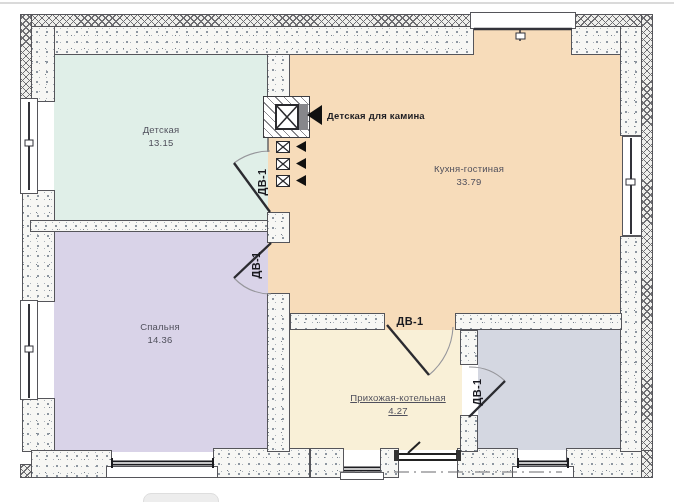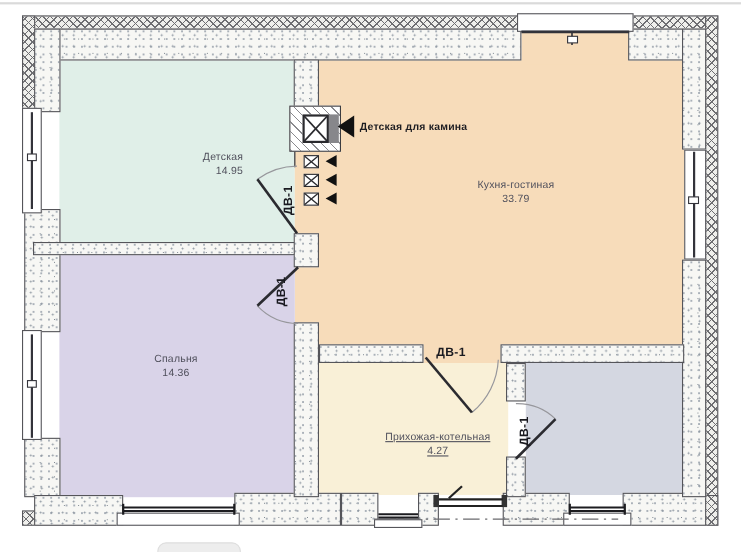--- a/index.html
+++ b/index.html
@@ -160,23 +160,23 @@
     <g>
       <path d="M453 327 A66 66 0 0 1 429 375" stroke="#97979c" stroke-width="1.1" fill="none"></path>
       <line x1="387" y1="325" x2="429" y2="375" stroke="#2b2b30" stroke-width="2.4"></line>
     </g>
     <g>
       <path d="M469 367 A50 50 0 0 1 505 381" stroke="#97979c" stroke-width="1.1" fill="none"></path>
       <line x1="469" y1="417" x2="505" y2="381" stroke="#2b2b30" stroke-width="2.4"></line>
     </g>
   </svg>
 
-  <div class="lbl" style="left:101px;top:136px;width:120px;text-align:right;">
+  <div class="lbl" style="left:101px;top:123px;width:120px;">
     <div>Детская</div>
-    <div>14.95</div>
+    <div>13.15</div>
   </div>
   <div class="lbl" style="left:399px;top:162px;width:140px;">
     <div>Кухня-гостиная</div>
     <div>33.79</div>
   </div>
   <div class="lbl" style="left:100px;top:320px;width:120px;">
     <div>Спальня</div>
     <div>14.36</div>
   </div>
   <div class="lbl" style="left:328px;top:391px;width:140px;text-decoration:underline;">

